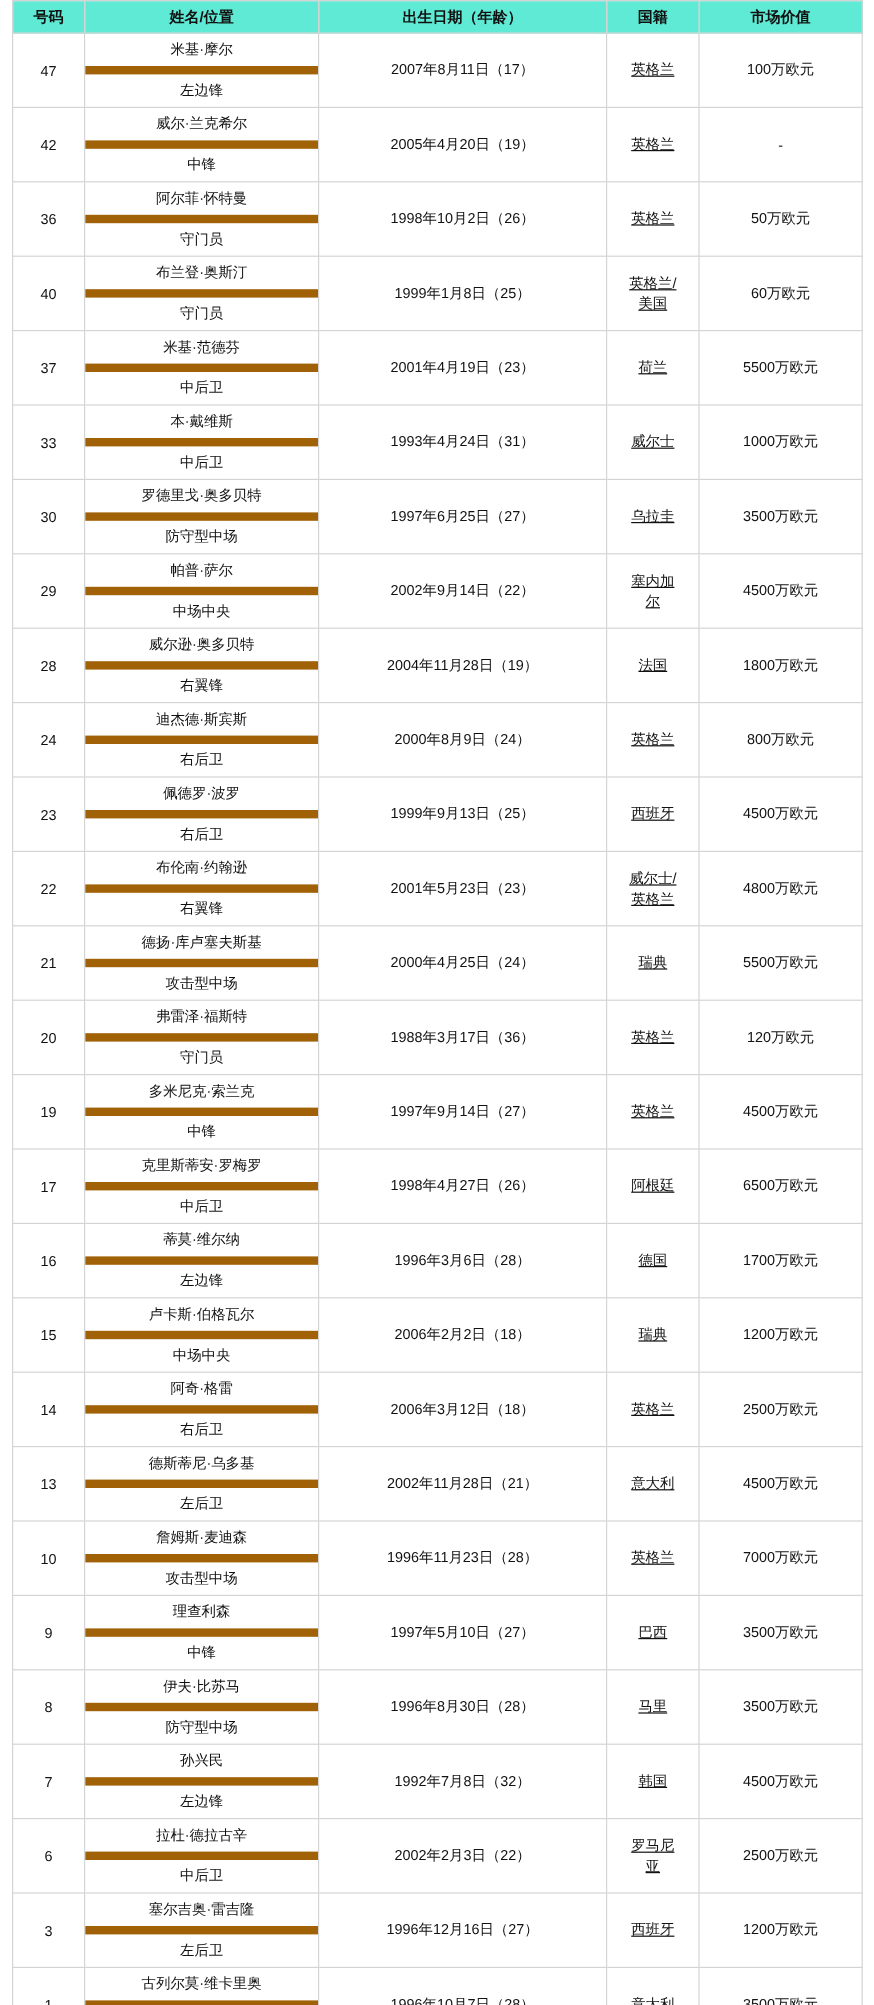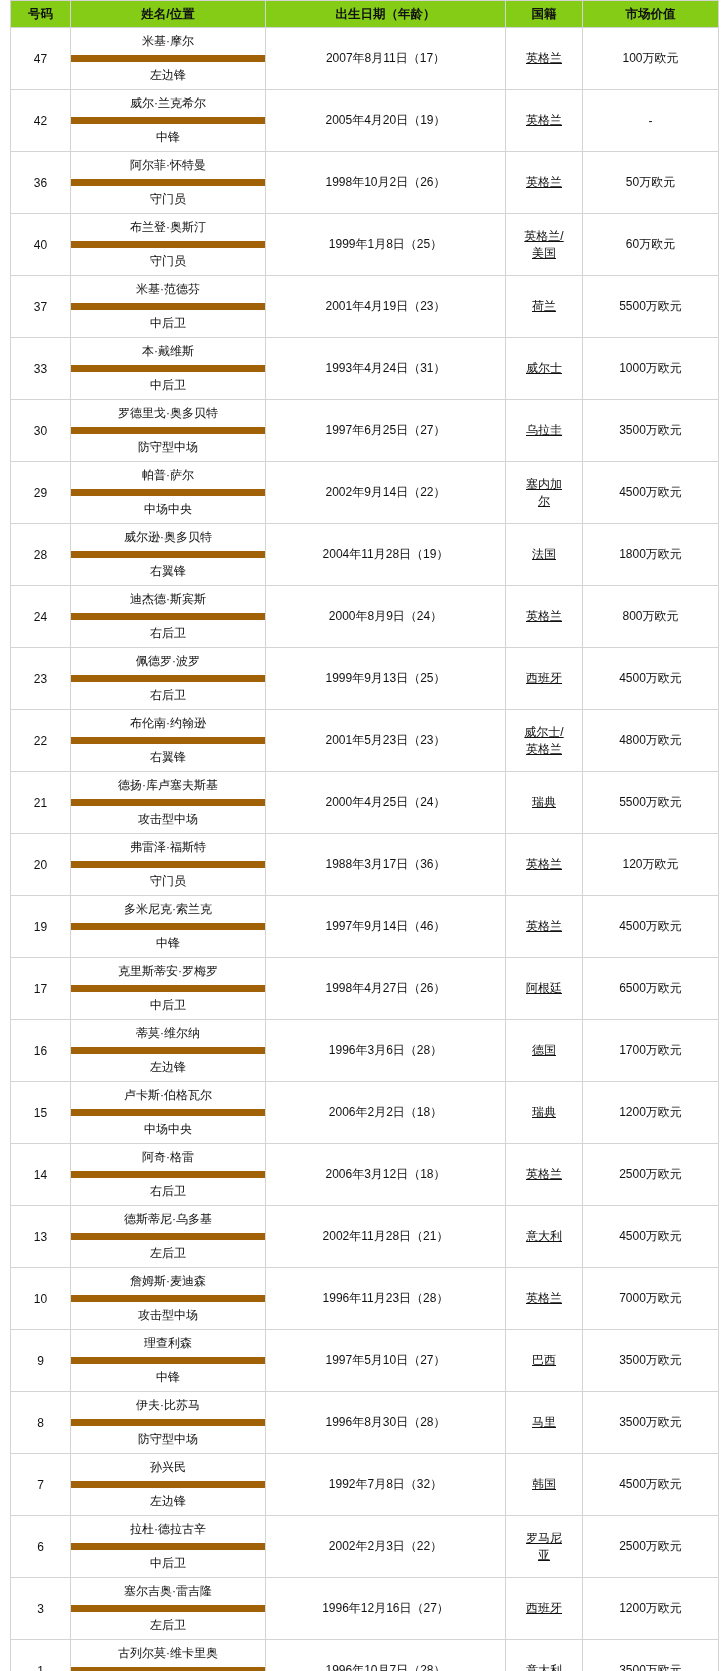--- a/index.html
+++ b/index.html
@@ -32,21 +32,21 @@
   }
   table.squad th, table.squad td {
     border: 1px solid #d4d4d4;
     font-size: 12px;
     color: #111;
     text-align: center;
     vertical-align: middle;
     padding: 0;
   }
   table.squad thead th {
-    background: #84cc16;
+    background: #5eead4;
     font-weight: bold;
     height: 26px;
     font-size: 12.5px;
   }
   col.c-num { width: 60px; }
   col.c-name { width: 195px; }
   col.c-birth { width: 240px; }
   col.c-nat { width: 77px; }
   col.c-val { width: 136px; }
 
@@ -252,21 +252,21 @@
           <td class="birth">1988年3月17日（36）</td>
           <td class="nat">英格兰</td>
           <td class="val">120万欧元</td>
         </tr>
         <tr>
           <td class="num">19</td>
           <td class="name-pos">
             <div class="name-cell">多米尼克·索兰克</div>
             <div class="pos-cell">中锋</div>
           </td>
-          <td class="birth">1997年9月14日（46）</td>
+          <td class="birth">1997年9月14日（27）</td>
           <td class="nat">英格兰</td>
           <td class="val">4500万欧元</td>
         </tr>
         <tr>
           <td class="num">17</td>
           <td class="name-pos">
             <div class="name-cell">克里斯蒂安·罗梅罗</div>
             <div class="pos-cell">中后卫</div>
           </td>
           <td class="birth">1998年4月27日（26）</td>

